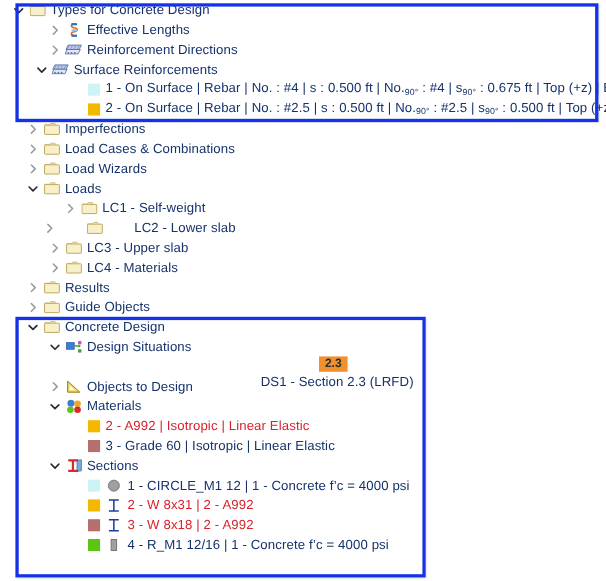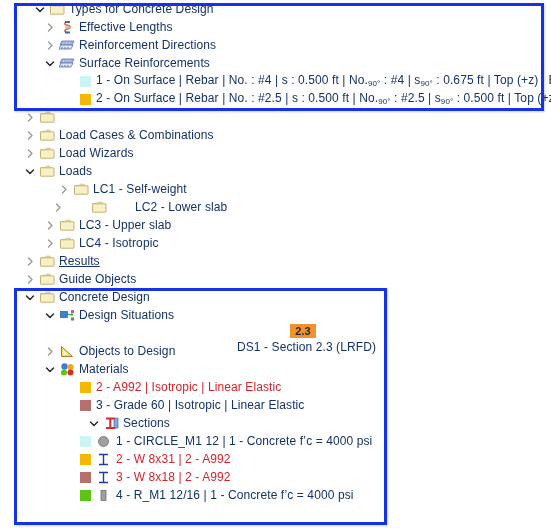--- a/index.html
+++ b/index.html
@@ -107,21 +107,21 @@
     font-size: 8px;
     vertical-align: baseline;
     position: relative;
     top: 2px;
   }
 </style>
 </head>
 <body>
 
 <div id="tree">
-    <div class="row" style="padding-left: 32px;">
+    <div class="row" style="padding-left: 9px;">
       <span class="tw">
         <svg width="10" height="9" viewBox="0 0 10 9">
           <path d="M1.5 3 L5 6.5 L8.5 3" fill="none" stroke="#2b2b2b" stroke-width="1.5" stroke-linecap="round" stroke-linejoin="round"></path>
         </svg>
       </span>
       <span class="ico">
         <svg width="15" height="13" viewBox="0 0 15 13">
           <path d="M0.5 2.5 L5 2.5 L6.2 1.2 L10 1.2 L10 2.5" fill="#f2e9b8" stroke="#c9b870" stroke-width="0.8"></path>
           <rect x="0.5" y="2.8" width="13.5" height="8.4" rx="0.6" fill="#f7f0c8" stroke="#bda95e" stroke-width="0.9"></rect>
         </svg>
@@ -155,21 +155,21 @@
           <path d="M3 2 L15 2 L13 6 L1 6 Z" fill="#b8c7e8" stroke="#5b6fa8" stroke-width="0.8"></path>
           <path d="M2 6 L14 6 L12 10 L0 10 Z" fill="#dfe6f5" stroke="#5b6fa8" stroke-width="0.8"></path>
           <path d="M4 2 L2 6 M7 2 L5 6 M10 2 L8 6 M13 2 L11 6" stroke="#7388bb" stroke-width="0.6"></path>
           <circle cx="3" cy="9" r="0.8" fill="#5b6fa8"></circle>
           <circle cx="6" cy="9" r="0.8" fill="#5b6fa8"></circle>
           <circle cx="9" cy="9" r="0.8" fill="#5b6fa8"></circle>
         </svg>
       </span>
       <span class="lbl">Reinforcement Directions</span>
     </div>
-    <div class="row" style="padding-left: 42px;">
+    <div class="row" style="padding-left: 30px;">
       <span class="tw">
         <svg width="10" height="9" viewBox="0 0 10 9">
           <path d="M1.5 3 L5 6.5 L8.5 3" fill="none" stroke="#2b2b2b" stroke-width="1.5" stroke-linecap="round" stroke-linejoin="round"></path>
         </svg>
       </span>
       <span class="ico">
         <svg width="16" height="13" viewBox="0 0 16 13">
           <path d="M3 2 L15 2 L13 6 L1 6 Z" fill="#b8c7e8" stroke="#5b6fa8" stroke-width="0.8"></path>
           <path d="M2 6 L14 6 L12 10 L0 10 Z" fill="#dfe6f5" stroke="#5b6fa8" stroke-width="0.8"></path>
           <path d="M4 2 L2 6 M7 2 L5 6 M10 2 L8 6 M13 2 L11 6" stroke="#7388bb" stroke-width="0.6"></path>
@@ -195,20 +195,21 @@
         <svg width="9" height="9" viewBox="0 0 9 9">
           <path d="M2.5 1 L6 4.5 L2.5 8" fill="none" stroke="#9a9a9a" stroke-width="1.4" stroke-linecap="round" stroke-linejoin="round"></path>
         </svg>
       </span>
       <span class="ico">
         <svg width="15" height="13" viewBox="0 0 15 13">
           <path d="M0.5 2.5 L5 2.5 L6.2 1.2 L10 1.2 L10 2.5" fill="#f2e9b8" stroke="#c9b870" stroke-width="0.8"></path>
           <rect x="0.5" y="2.8" width="13.5" height="8.4" rx="0.6" fill="#f7f0c8" stroke="#bda95e" stroke-width="0.9"></rect>
         </svg>
       </span>
+      <span class="lbl">Imperfections</span>
     </div>
     <div class="row" style="padding-left: 22px;">
       <span class="tw">
         <svg width="9" height="9" viewBox="0 0 9 9">
           <path d="M2.5 1 L6 4.5 L2.5 8" fill="none" stroke="#9a9a9a" stroke-width="1.4" stroke-linecap="round" stroke-linejoin="round"></path>
         </svg>
       </span>
       <span class="ico">
         <svg width="15" height="13" viewBox="0 0 15 13">
           <path d="M0.5 2.5 L5 2.5 L6.2 1.2 L10 1.2 L10 2.5" fill="#f2e9b8" stroke="#c9b870" stroke-width="0.8"></path>
@@ -252,21 +253,21 @@
         </svg>
       </span>
       <span class="ico">
         <svg width="15" height="13" viewBox="0 0 15 13">
           <path d="M0.5 2.5 L5 2.5 L6.2 1.2 L10 1.2 L10 2.5" fill="#f2e9b8" stroke="#c9b870" stroke-width="0.8"></path>
           <rect x="0.5" y="2.8" width="13.5" height="8.4" rx="0.6" fill="#f7f0c8" stroke="#bda95e" stroke-width="0.9"></rect>
         </svg>
       </span>
       <span class="lbl">LC1 - Self-weight</span>
     </div>
-    <div class="row" style="padding-left: 50px; gap: 24px;">
+    <div class="row" style="padding-left: 37px; gap: 24px;">
       <span class="tw">
         <svg width="9" height="9" viewBox="0 0 9 9">
           <path d="M2.5 1 L6 4.5 L2.5 8" fill="none" stroke="#9a9a9a" stroke-width="1.4" stroke-linecap="round" stroke-linejoin="round"></path>
         </svg>
       </span>
       <span class="ico">
         <svg width="15" height="13" viewBox="0 0 15 13">
           <path d="M0.5 2.5 L5 2.5 L6.2 1.2 L10 1.2 L10 2.5" fill="#f2e9b8" stroke="#c9b870" stroke-width="0.8"></path>
           <rect x="0.5" y="2.8" width="13.5" height="8.4" rx="0.6" fill="#f7f0c8" stroke="#bda95e" stroke-width="0.9"></rect>
         </svg>
@@ -292,23 +293,23 @@
         <svg width="9" height="9" viewBox="0 0 9 9">
           <path d="M2.5 1 L6 4.5 L2.5 8" fill="none" stroke="#9a9a9a" stroke-width="1.4" stroke-linecap="round" stroke-linejoin="round"></path>
         </svg>
       </span>
       <span class="ico">
         <svg width="15" height="13" viewBox="0 0 15 13">
           <path d="M0.5 2.5 L5 2.5 L6.2 1.2 L10 1.2 L10 2.5" fill="#f2e9b8" stroke="#c9b870" stroke-width="0.8"></path>
           <rect x="0.5" y="2.8" width="13.5" height="8.4" rx="0.6" fill="#f7f0c8" stroke="#bda95e" stroke-width="0.9"></rect>
         </svg>
       </span>
-      <span class="lbl">LC4 - Isotropic</span>
-    </div>
-    <div class="row" style="padding-left: 22px; text-decoration: underline;">
+      <span class="lbl">LC4 - Materials</span>
+    </div>
+    <div class="row" style="padding-left: 22px;">
       <span class="tw">
         <svg width="9" height="9" viewBox="0 0 9 9">
           <path d="M2.5 1 L6 4.5 L2.5 8" fill="none" stroke="#9a9a9a" stroke-width="1.4" stroke-linecap="round" stroke-linejoin="round"></path>
         </svg>
       </span>
       <span class="ico">
         <svg width="15" height="13" viewBox="0 0 15 13">
           <path d="M0.5 2.5 L5 2.5 L6.2 1.2 L10 1.2 L10 2.5" fill="#f2e9b8" stroke="#c9b870" stroke-width="0.8"></path>
           <rect x="0.5" y="2.8" width="13.5" height="8.4" rx="0.6" fill="#f7f0c8" stroke="#bda95e" stroke-width="0.9"></rect>
         </svg>
@@ -398,21 +399,21 @@
     <div class="row" style="padding-left: 62px;">
       <span class="tw"></span>
       <span class="swatch" style="background: rgb(245, 184, 0);"></span>
       <span class="lbl red">2 - A992 | Isotropic | Linear Elastic</span>
     </div>
     <div class="row" style="padding-left: 62px;">
       <span class="tw"></span>
       <span class="swatch" style="background: rgb(181, 112, 110);"></span>
       <span class="lbl">3 - Grade 60 | Isotropic | Linear Elastic</span>
     </div>
-    <div class="row" style="padding-left: 42px; margin-left: 44px;">
+    <div class="row" style="padding-left: 42px;">
       <span class="tw">
         <svg width="10" height="9" viewBox="0 0 10 9">
           <path d="M1.5 3 L5 6.5 L8.5 3" fill="none" stroke="#2b2b2b" stroke-width="1.5" stroke-linecap="round" stroke-linejoin="round"></path>
         </svg>
       </span>
       <span class="ico">
         <svg width="15" height="13" viewBox="0 0 15 13">
           <path d="M10 1.5 L14 1 L14 11 L10 11.5 Z" fill="#7fa8de" stroke="#3b6fb5" stroke-width="0.7"></path>
           <path d="M2 1.5 L11 1.5 M2 11 L11 11" stroke="#d62b2b" stroke-width="2"></path>
           <path d="M6.3 1.5 L6.3 11" stroke="#d62b2b" stroke-width="2"></path>

